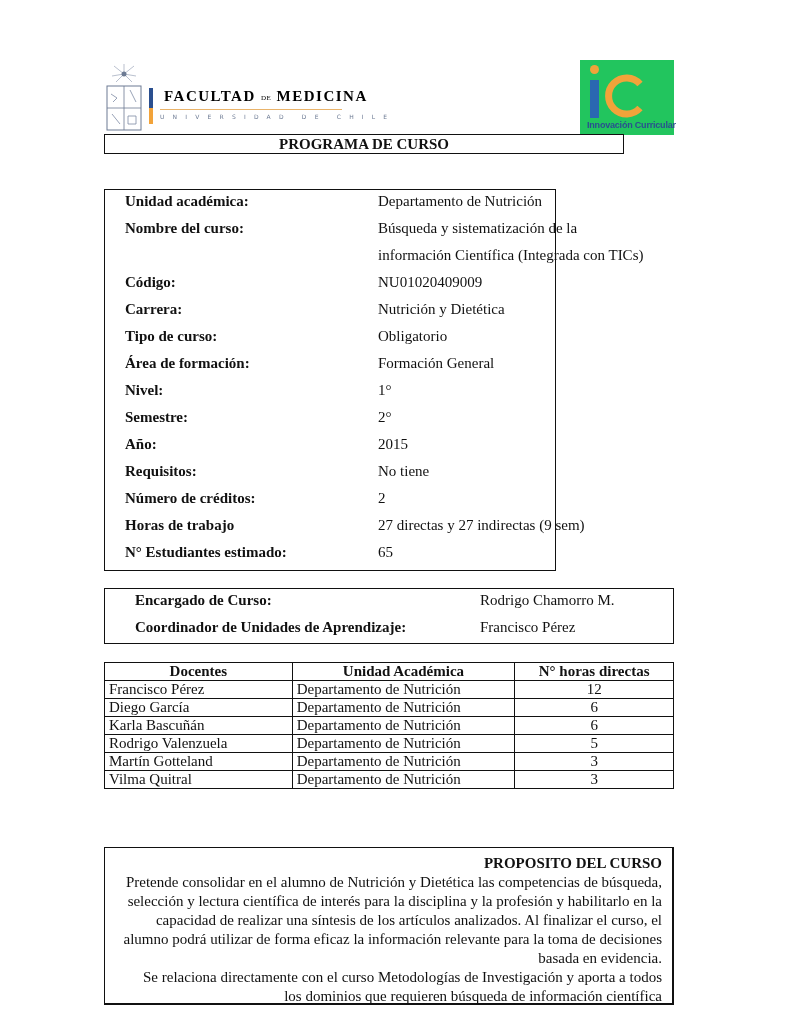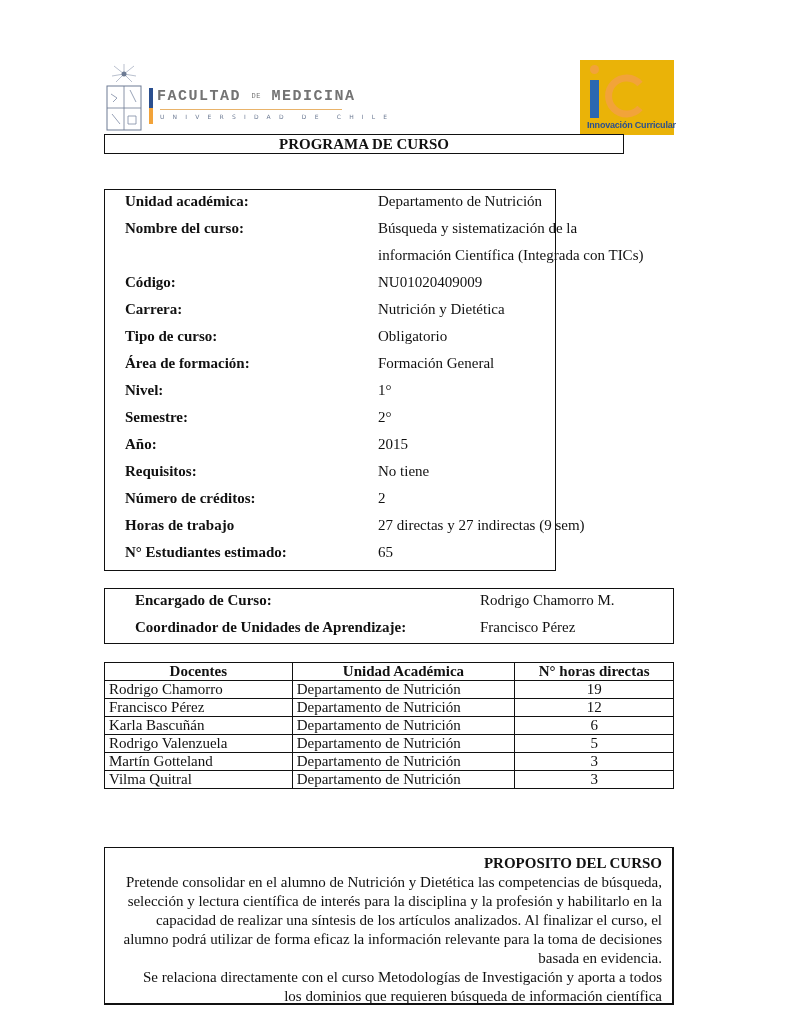--- a/index.html
+++ b/index.html
@@ -2,26 +2,26 @@
 <html><head>
 <meta charset="utf-8">
 <style>
   html, body { margin: 0; padding: 0; background: #ffffff; }
   body { width: 800px; height: 1035px; position: relative; font-family: "Liberation Serif", serif; color: #111; overflow: hidden; }
 
   .header { position: absolute; left: 104px; top: 60px; width: 570px; height: 75px; }
   .logo-left { position: absolute; left: 0; top: 0; width: 250px; height: 75px; }
   .crest { position: absolute; left: 2px; top: 2px; width: 36px; height: 70px; }
   .fm-bar { position: absolute; left: 45px; top: 28px; width: 4px; height: 36px; background: linear-gradient(#2a4f8f 0 55%, #f2a33a 55% 100%); }
-  .fm-title { position: absolute; left: 53px; top: 28px; font-family: Liberation Mono, monospace; font-weight: bold; font-size: 15px; letter-spacing: 1.5px; color: #737373; white-space: nowrap; }
+  .fm-title { position: absolute; left: 60px; top: 28px; font-family: Liberation Serif, serif; font-weight: bold; font-size: 15px; letter-spacing: 1.5px; color: #000000; white-space: nowrap; }
   .fm-title .de { font-size: 7px; letter-spacing: 0.5px; font-weight: normal; vertical-align: middle; }
   .fm-rule { position: absolute; left: 56px; top: 49px; width: 182px; height: 1px; background: #e9b36a; }
   .fm-sub { position: absolute; left: 56px; top: 53px; font-family: "DejaVu Sans", sans-serif; font-size: 6px; letter-spacing: 8.2px; color: #6c7a93; white-space: nowrap; }
 
-  .logo-right { position: absolute; left: 476px; top: 0; width: 94px; height: 75px; background: #eab308; }
+  .logo-right { position: absolute; left: 476px; top: 0; width: 94px; height: 75px; background: #22c55e; }
   .ic-dot { position: absolute; left: 10px; top: 5px; width: 9px; height: 9px; border-radius: 50%; background: #f2a33a; }
   .ic-i { position: absolute; left: 10px; top: 20px; width: 9px; height: 38px; background: #2a67b1; }
   .ic-c { position: absolute; left: 22px; top: 14px; width: 44px; height: 44px; }
   .ic-label { position: absolute; left: 7px; top: 60px; font-family: "Liberation Sans", sans-serif; font-size: 9px; font-weight: bold; color: #2a4f8f; white-space: nowrap; letter-spacing: -0.2px; }
 
   .title-box { position: absolute; left: 104px; top: 134px; width: 520px; height: 20px; border: 1px solid #111; box-sizing: border-box; text-align: center; font-weight: bold; font-size: 15px; line-height: 19px; }
 
   .info-box { position: absolute; left: 104px; top: 189px; width: 452px; height: 382px; border: 1px solid #111; box-sizing: border-box; }
   .info-row { position: absolute; left: 20px; font-size: 15px; white-space: nowrap; }
   .info-row .lab { position: absolute; left: 0; font-weight: bold; }
@@ -164,28 +164,28 @@
     </colgroup>
   <thead>
     <tr>
       <th>Docentes</th>
       <th>Unidad Académica</th>
       <th>N° horas directas</th>
     </tr>
   </thead>
   <tbody>
     <tr>
-        <td>Rodrigo Chamorro</td>
-        <td>Departamento de Nutrición</td>
-        <td class="c">19</td>
-      </tr>
-    <tr>
         <td>Francisco Pérez</td>
         <td>Departamento de Nutrición</td>
         <td class="c">12</td>
+      </tr>
+    <tr>
+        <td>Diego García</td>
+        <td>Departamento de Nutrición</td>
+        <td class="c">6</td>
       </tr>
     <tr>
         <td>Karla Bascuñán</td>
         <td>Departamento de Nutrición</td>
         <td class="c">6</td>
       </tr>
     <tr>
         <td>Rodrigo Valenzuela</td>
         <td>Departamento de Nutrición</td>
         <td class="c">5</td>

